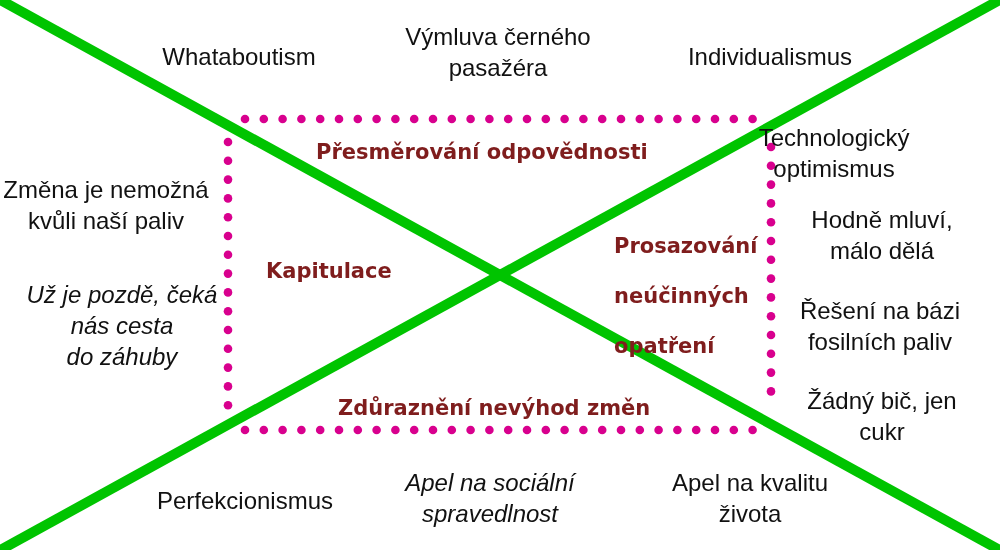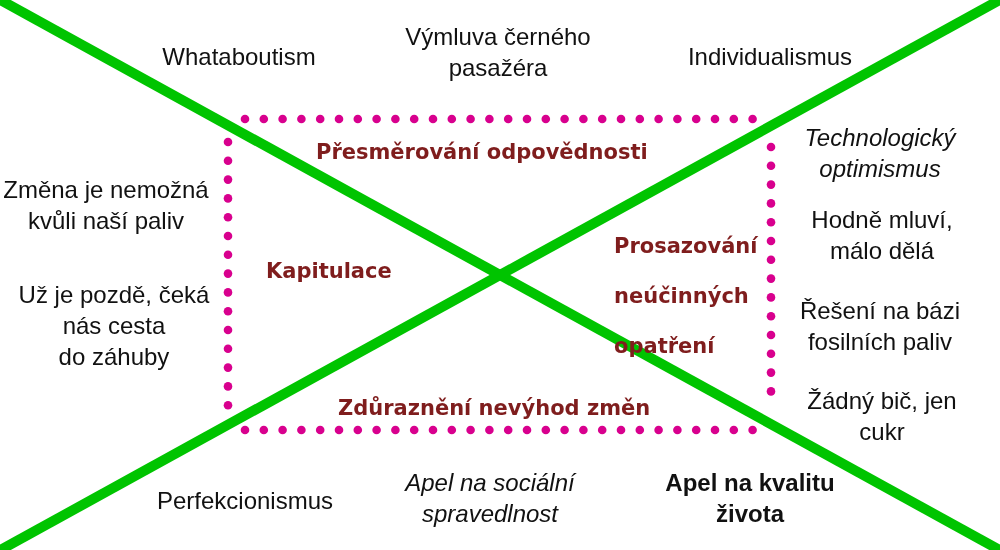--- a/index.html
+++ b/index.html
@@ -113,30 +113,30 @@
 opatření</div>
 <div class="cat" style="left:338px; top:392px;text-align:center;">Zdůraznění nevýhod změn</div>
 
 <div class="lbl" style="left:139px; top:41px; width:200px;">Whataboutism</div>
 <div class="lbl" style="left:388px; top:21px; width:220px;">Výmluva černého
 pasažéra</div>
 <div class="lbl" style="left:670px; top:41px; width:200px;">Individualismus</div>
 
 <div class="lbl" style="left:0px; top:174px; width:212px;">Změna je nemožná
 kvůli naší paliv</div>
-<div class="lbl" style="left:8px; top:279px; width:212px;">Už je pozdě, čeká
+<div class="lbl" style="left:16px; top:279px; width:212px;font-style:italic;">Už je pozdě, čeká
 nás cesta
 do záhuby</div>
 
-<div class="lbl" style="left:790px; top:122px; width:180px;font-style:italic;">Technologický
+<div class="lbl" style="left:744px; top:122px; width:180px;">Technologický
 optimismus</div>
 <div class="lbl" style="left:792px; top:204px; width:180px;">Hodně mluví,
 málo dělá</div>
 <div class="lbl" style="left:790px; top:295px; width:180px;">Řešení na bázi
 fosilních paliv</div>
 <div class="lbl" style="left:792px; top:385px; width:180px;">Žádný bič, jen
 cukr</div>
 
 <div class="lbl" style="left:133px; top:485px; width:200px;text-align:right;">Perfekcionismus</div>
 <div class="lbl" style="left:380px; top:467px; width:220px;font-style:italic;">Apel na sociální
 spravedlnost</div>
-<div class="lbl" style="left:650px; top:467px; width:200px;font-weight:bold;">Apel na kvalitu
+<div class="lbl" style="left:650px; top:467px; width:200px;">Apel na kvalitu
 života</div>
 
 </body></html>

